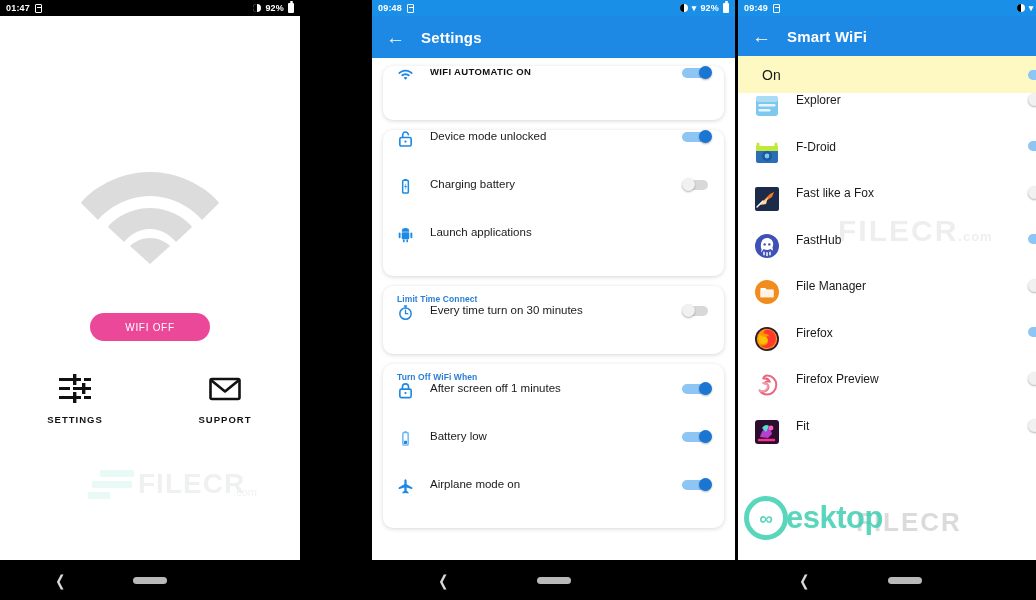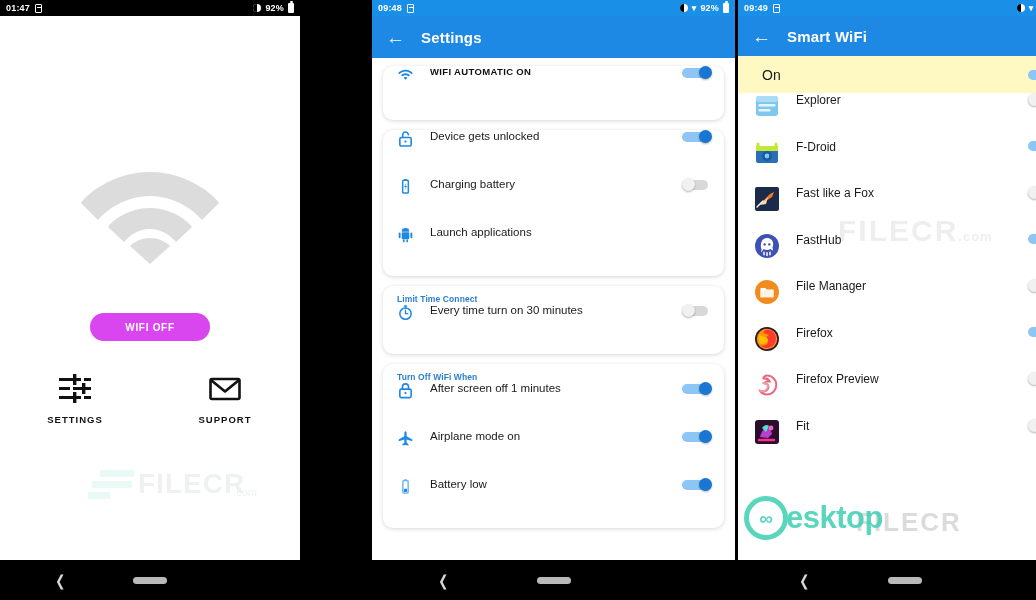--- a/index.html
+++ b/index.html
@@ -92,24 +92,24 @@
   .wifi-big {
     position: absolute;
     left: 50%; top: 140px; transform: translateX(-50%);
     width: 140px; height: 108px;
   }
   .wifi-big svg { width: 100%; height: 100%; display: block; }
   .wifi-off-btn {
     position: absolute;
     left: 50%; top: 297px; transform: translateX(-50%);
     width: 120px; height: 28px;
-    background: #d946ef;
+    background: #ec4899;
     color: #fff;
     border: none; border-radius: 16px;
-    font-size: 10px; font-weight: bold; letter-spacing: .7px;
+    font-size: 10px; font-weight: normal; letter-spacing: .7px;
     font-family: "Liberation Sans", sans-serif;
     cursor: pointer;
   }
   .actions {
     position: absolute;
     left: 0; right: 0; top: 358px;
     display: flex;
   }
   .action {
     flex: 1;
@@ -386,21 +386,21 @@
 
       <div class="card">
         <div class="row">
           <span class="ricon">
             <svg viewBox="0 0 18 18">
               <rect x="3" y="8" width="12" height="9" rx="1.6" fill="none" stroke="#1E88E5" stroke-width="1.7"></rect>
               <path d="M6 8V5.3A3 3 0 0 1 12 5" fill="none" stroke="#1E88E5" stroke-width="1.7" stroke-linecap="round"></path>
               <circle cx="9" cy="12.2" r="1.2" fill="#1E88E5"></circle>
             </svg>
           </span>
-          <span class="rlabel">Device gets unlocked</span>
+          <span class="rlabel">Device mode unlocked</span>
           <span class="sw on">
               <i class="track"></i>
               <i class="knob"></i>
             </span>
         </div>
         <div class="row">
           <span class="ricon">
             <svg viewBox="0 0 18 18">
               <rect x="6" y="2.5" width="6" height="13.5" rx="1.2" fill="none" stroke="#1E88E5" stroke-width="1.6"></rect>
               <rect x="7.4" y="1" width="3.2" height="1.6" rx=".6" fill="#1E88E5"></rect>
@@ -460,38 +460,38 @@
           </span>
           <span class="rlabel">After screen off 1 minutes</span>
           <span class="sw on">
               <i class="track"></i>
               <i class="knob"></i>
             </span>
         </div>
         <div class="row">
           <span class="ricon">
             <svg viewBox="0 0 18 18">
-              <path d="M9 1.2c.8 0 1.2.9 1.2 1.9v3.6l6 3.4v1.7l-6-1.8v3.5l2 1.5v1.3L9 15.8l-3.2.5v-1.3l2-1.5v-3.5l-6 1.8V10l6-3.4V3.1C7.8 2.1 8.2 1.2 9 1.2z" fill="#1E88E5"></path>
-            </svg>
-          </span>
-          <span class="rlabel">Airplane mode on</span>
+              <rect x="6.2" y="2.6" width="5.6" height="13.4" rx="1.2" fill="none" stroke="#64b5f6" stroke-width="1.5"></rect>
+              <rect x="7.5" y="1.2" width="3" height="1.5" rx=".6" fill="#64b5f6"></rect>
+              <rect x="7.4" y="11.5" width="3.2" height="3.4" rx=".6" fill="#1E88E5"></rect>
+            </svg>
+          </span>
+          <span class="rlabel">Battery low</span>
           <span class="sw on">
               <i class="track"></i>
               <i class="knob"></i>
             </span>
         </div>
         <div class="row">
           <span class="ricon">
             <svg viewBox="0 0 18 18">
-              <rect x="6.2" y="2.6" width="5.6" height="13.4" rx="1.2" fill="none" stroke="#64b5f6" stroke-width="1.5"></rect>
-              <rect x="7.5" y="1.2" width="3" height="1.5" rx=".6" fill="#64b5f6"></rect>
-              <rect x="7.4" y="11.5" width="3.2" height="3.4" rx=".6" fill="#1E88E5"></rect>
-            </svg>
-          </span>
-          <span class="rlabel">Battery low</span>
+              <path d="M9 1.2c.8 0 1.2.9 1.2 1.9v3.6l6 3.4v1.7l-6-1.8v3.5l2 1.5v1.3L9 15.8l-3.2.5v-1.3l2-1.5v-3.5l-6 1.8V10l6-3.4V3.1C7.8 2.1 8.2 1.2 9 1.2z" fill="#1E88E5"></path>
+            </svg>
+          </span>
+          <span class="rlabel">Airplane mode on</span>
           <span class="sw on">
               <i class="track"></i>
               <i class="knob"></i>
             </span>
         </div>
       </div>
     </div>
 
     <div class="navbar">
       <span class="nav-back">❮</span>

